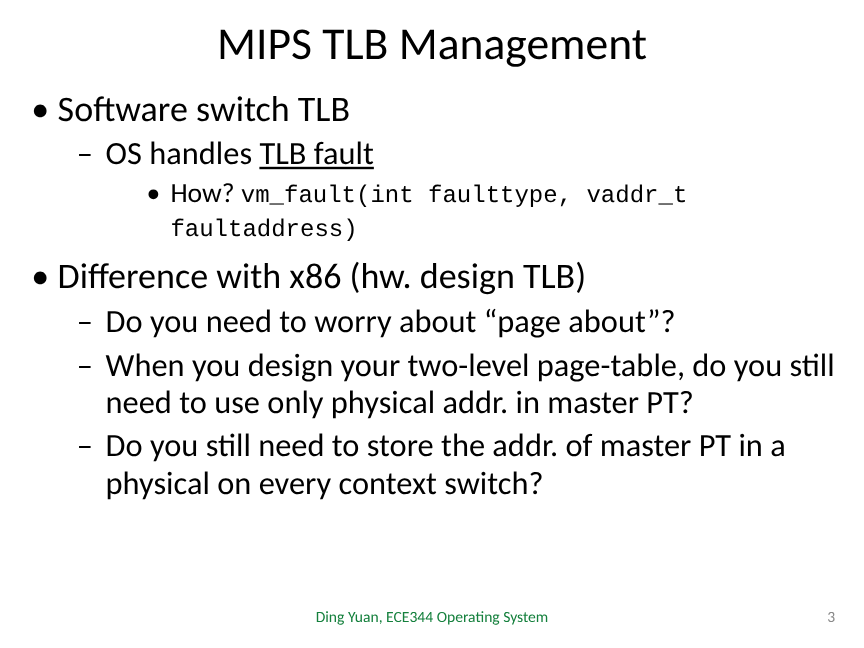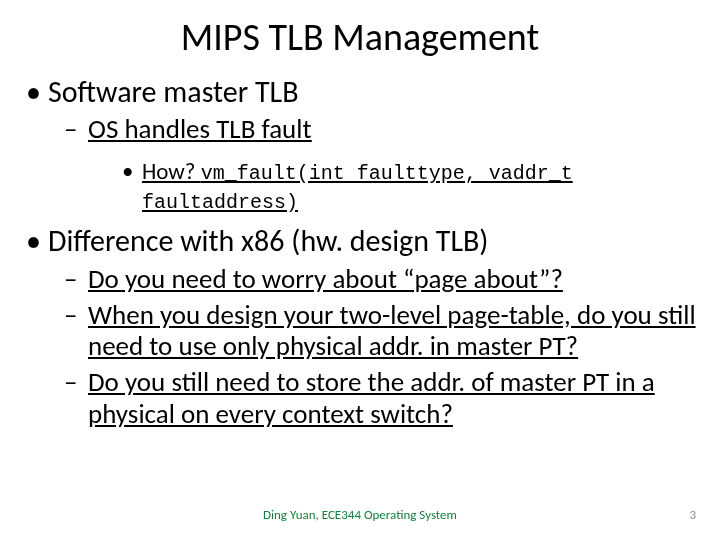--- a/index.html
+++ b/index.html
@@ -45,31 +45,30 @@
     position: absolute;
     left: 4px;
     top: 0;
   }
   .lvl2 > li {
     font-size: 27px;
     margin-top: 4px;
     padding-left: 40px;
     position: relative;
     line-height: 1.18;
-    text-decoration: underline;
   }
   .lvl2 > li::before {
     content: "–";
     position: absolute;
     left: 16px;
     top: 0;
   }
   .lvl3 > li {
     font-size: 23px;
-    margin-top: 12px;
+    margin-top: 2px;
     padding-left: 54px;
     position: relative;
     line-height: 1.25;
   }
   .lvl3 > li::before {
     content: "•";
     position: absolute;
     left: 34px;
     top: 0;
   }
@@ -101,21 +100,21 @@
 <body>
 
 <div class="slide">
 
   <div class="title">MIPS TLB Management</div>
 
   <div class="content">
     <ul class="lvl1">
 
       <li>
-        <span>Software master TLB</span>
+        <span>Software switch TLB</span>
         <ul class="lvl2">
           <li>
             <span>OS handles </span><span class="underl">TLB fault</span>
             <ul class="lvl3">
               <li>
                 <span>How? </span><span class="mono">vm_fault(int faulttype, vaddr_t faultaddress)</span>
               </li>
             </ul>
           </li>
         </ul>

